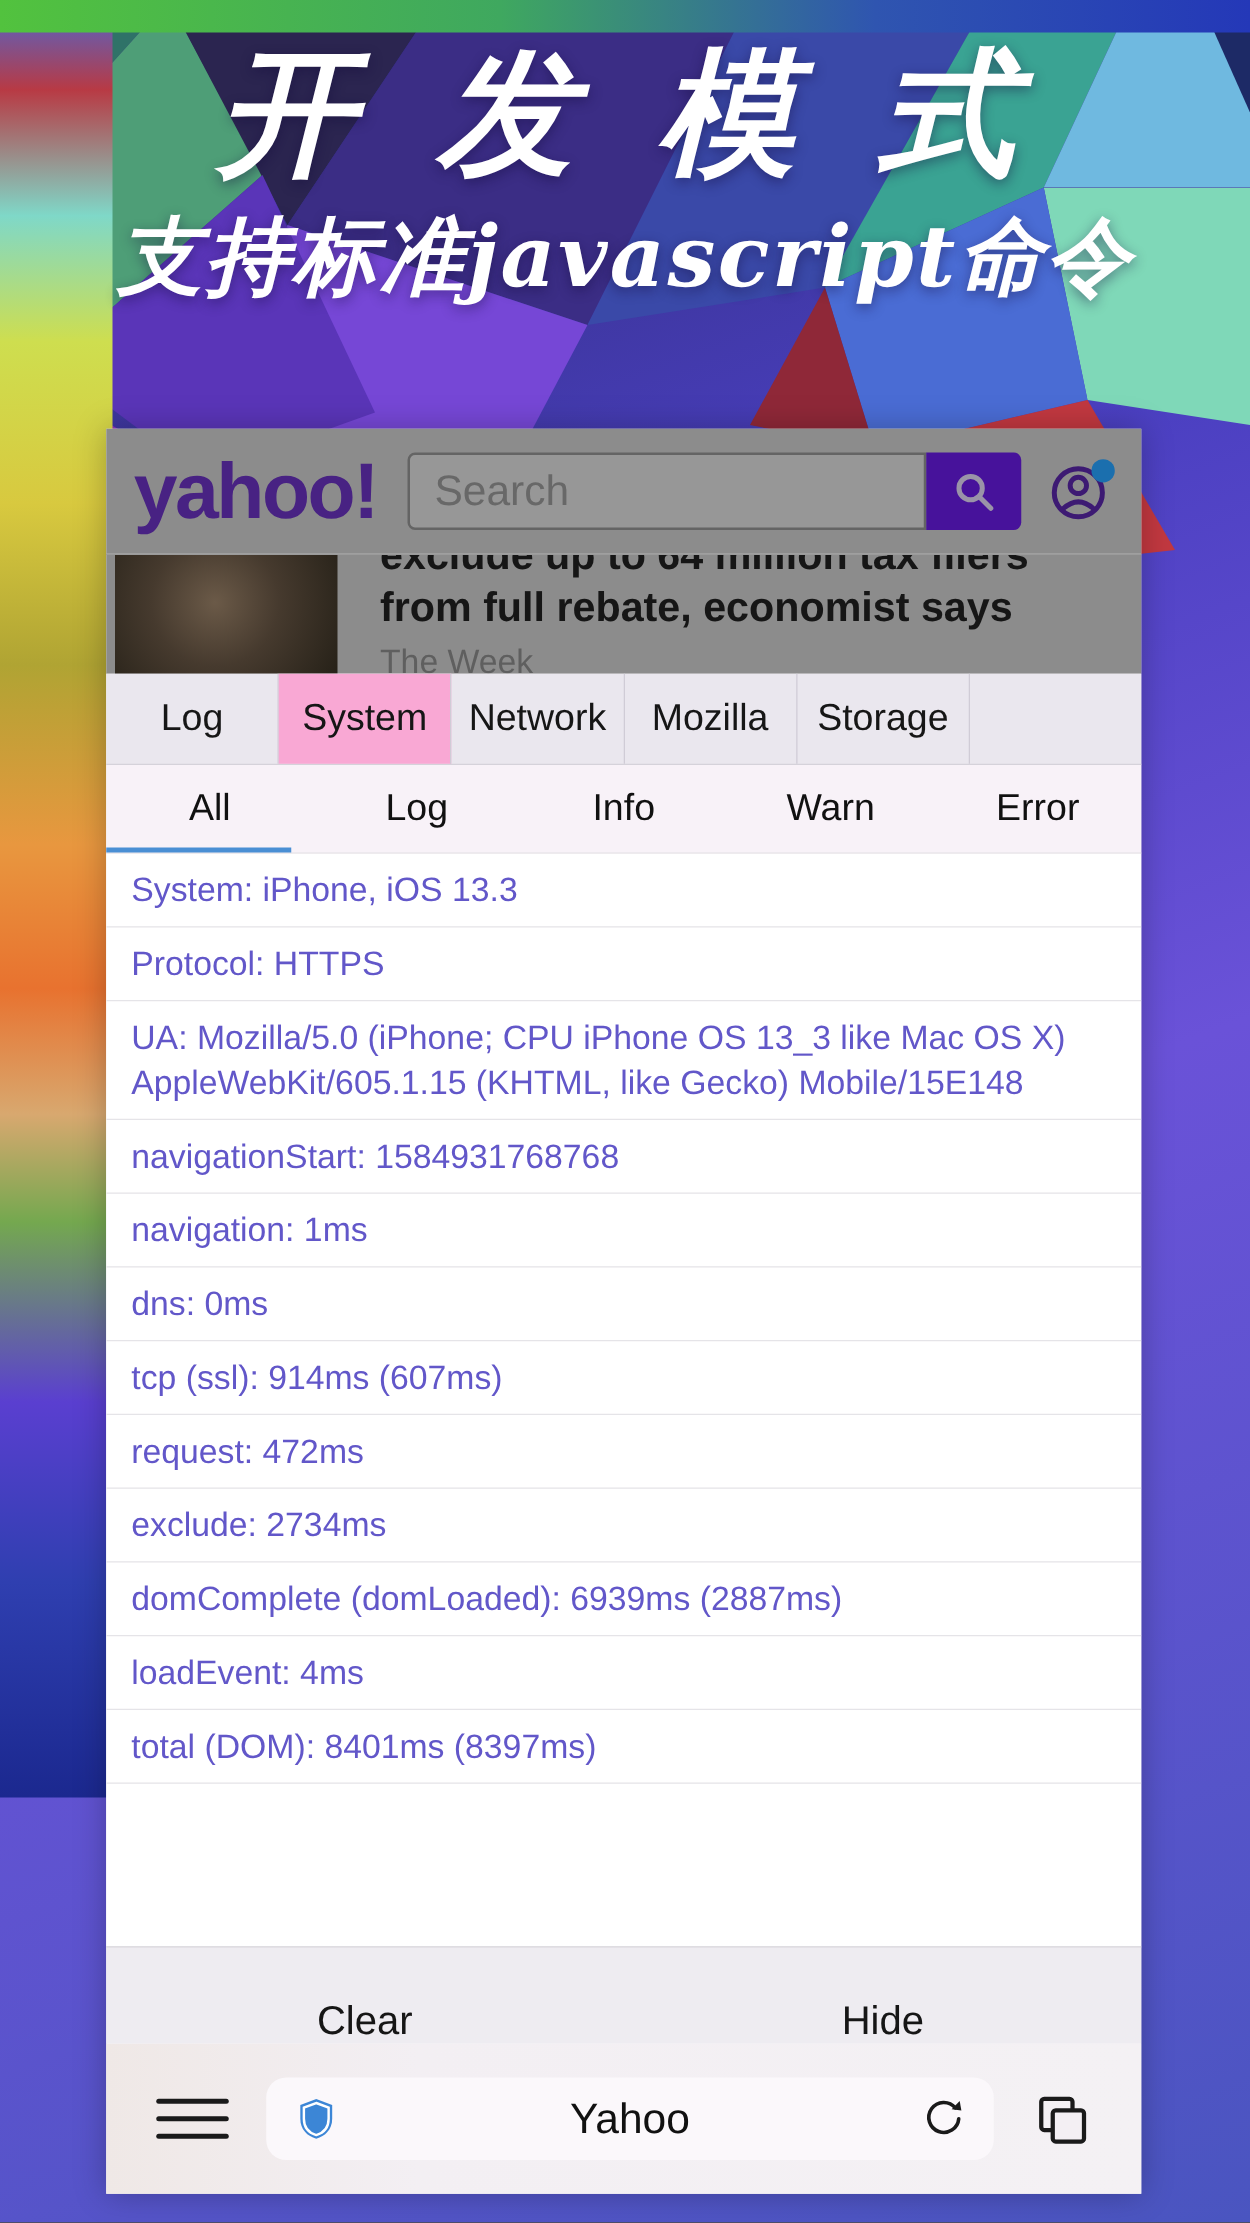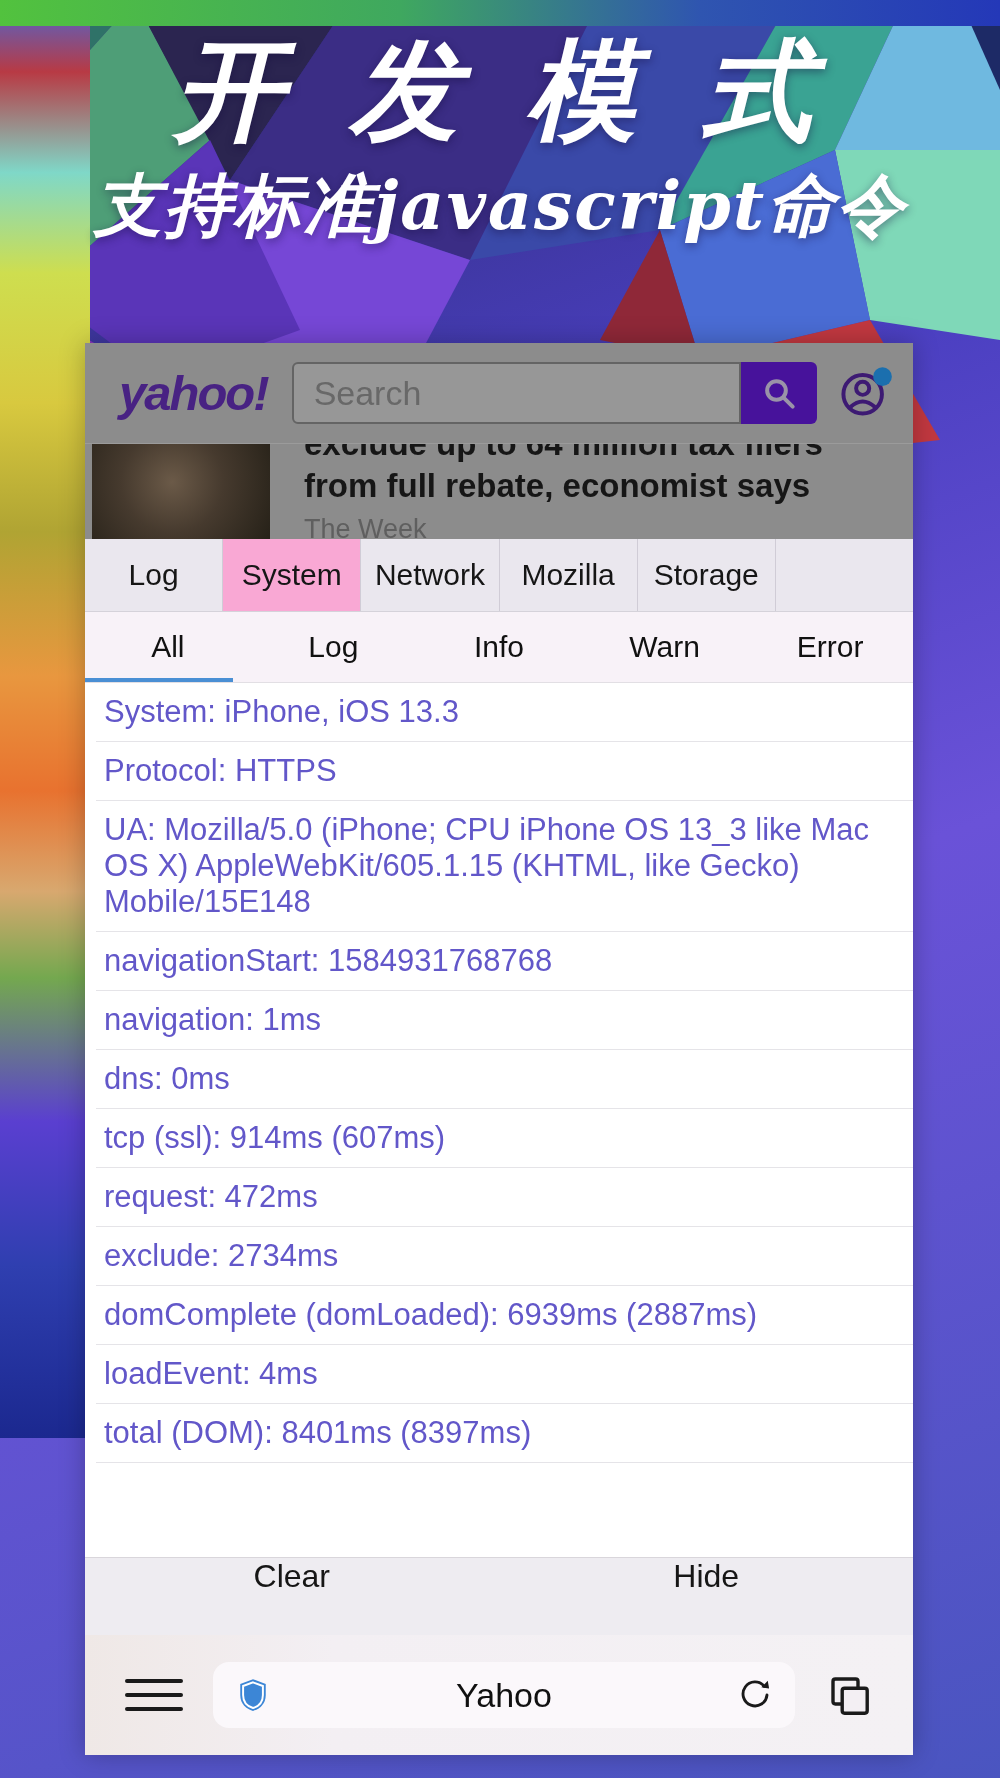--- a/index.html
+++ b/index.html
@@ -35,21 +35,21 @@
         text-shadow:0 3px 10px rgba(20,10,60,.45);}
   .hero-title{margin-top:28px;font-family:"DejaVu Serif",serif;font-style:italic;font-weight:bold;
         font-size:110px;letter-spacing:14px;line-height:1.15;}
   .hero-sub{margin-top:6px;font-family:"DejaVu Serif",serif;font-style:italic;font-weight:bold;
         font-size:68px;letter-spacing:2px;}
   
   .window{position:absolute;left:85px;top:343px;width:828px;height:1412px;display:flex;
           flex-direction:column;background:#fff;box-shadow:0 0 24px rgba(0,0,0,.25);}
   
   .yheader{height:100px;background:#8c8c8c;display:flex;align-items:center;padding:0 20px;flex:none;}
-  .ylogo{font-size:49px;font-weight:800;font-style:italic;color:#482283;letter-spacing:-2px;margin:0 24px 0 14px;}
+  .ylogo{font-size:63px;font-weight:800;color:#482283;letter-spacing:-2px;margin:0 24px 0 2px;}
   .ysearch{flex:1;height:58px;background:#979797;border:2px solid#646464;border-radius:6px 0 0 6px;
            font-size:34px;color:#333;padding:0 20px;outline:none;min-width:0;}
   .ysearch::placeholder{color:#686868;}
   .ysearchbtn{width:76px;height:62px;background:#47129b;border:none;border-radius:0 6px 6px 0;
            display:flex;align-items:center;justify-content:center;flex:none;cursor:pointer;}
   .yavatar{margin-left:20px;flex:none;position:relative;width:56px;height:56px;}
   
   .article{height:95px;background:#8c8c8c;border-top:1px solid #9b9b9b;display:flex;
            padding-left:7px;overflow:hidden;flex:none;}
   .thumb{width:178px;height:95px;flex:none;
@@ -63,23 +63,23 @@
        border-right:1px solid #d0ccd6;cursor:pointer;}
   .tab.active{background:#f9a8d4;}
   .tab.filler{border-right:none;cursor:default;}
   
   .filterbar{height:70px;background:#f8f2f8;display:flex;border-bottom:1px solid #e2dfe4;flex:none;}
   .filter{flex:1;display:flex;align-items:center;justify-content:center;font-size:30px;color:#111;
           position:relative;cursor:pointer;}
   .filter.active::after{content:"";position:absolute;left:0;right:18px;bottom:0;height:4px;background:#4a8fd4;}
   
   .loglist{flex:1;background:#fff;overflow:hidden;}
-  .logrow{padding:11px 8px;font-size:31px;line-height:36px;color:#6257c9;border-bottom:1px solid #e5e4e8;margin-left:11px;}
-  
-  .actions{height:77px;background:#eeecf1;border-top:1px solid #d9d6db;display:flex;align-items:flex-start;flex:none;}
+  .logrow{padding:11px 20px;font-size:27px;line-height:36px;color:#6257c9;border-bottom:1px solid #e5e4e8;}
+  
+  .actions{height:77px;background:#eeecf1;border-top:1px solid #d9d6db;display:flex;align-items:flex-end;flex:none;}
   .actbtn{flex:1;display:flex;align-items:center;justify-content:center;font-size:32px;color:#161616;cursor:pointer;}
   .actdivider{width:1px;background:#c3c0c6;margin:9px 0;}
   
   .navbar{height:120px;background:linear-gradient(90deg,#efe8e6 0%,#f3eff3 30%,#f4f1f4 100%);
           display:flex;align-items:center;padding:0 40px;flex:none;justify-content:flex-end;}
   .hamburger{width:58px;flex:none;cursor:pointer;}
   .hamburger div{height:4px;background:#1a1a1a;border-radius:2px;margin:10px 0;}
   .urlpill{flex:1;height:66px;margin:0 30px;background:#fbf8fb;border-radius:16px;display:flex;
            align-items:center;padding:0 22px;cursor:pointer;min-width:0;}
   .urltitle{flex:1;text-align:center;font-size:34px;color:#111;}

